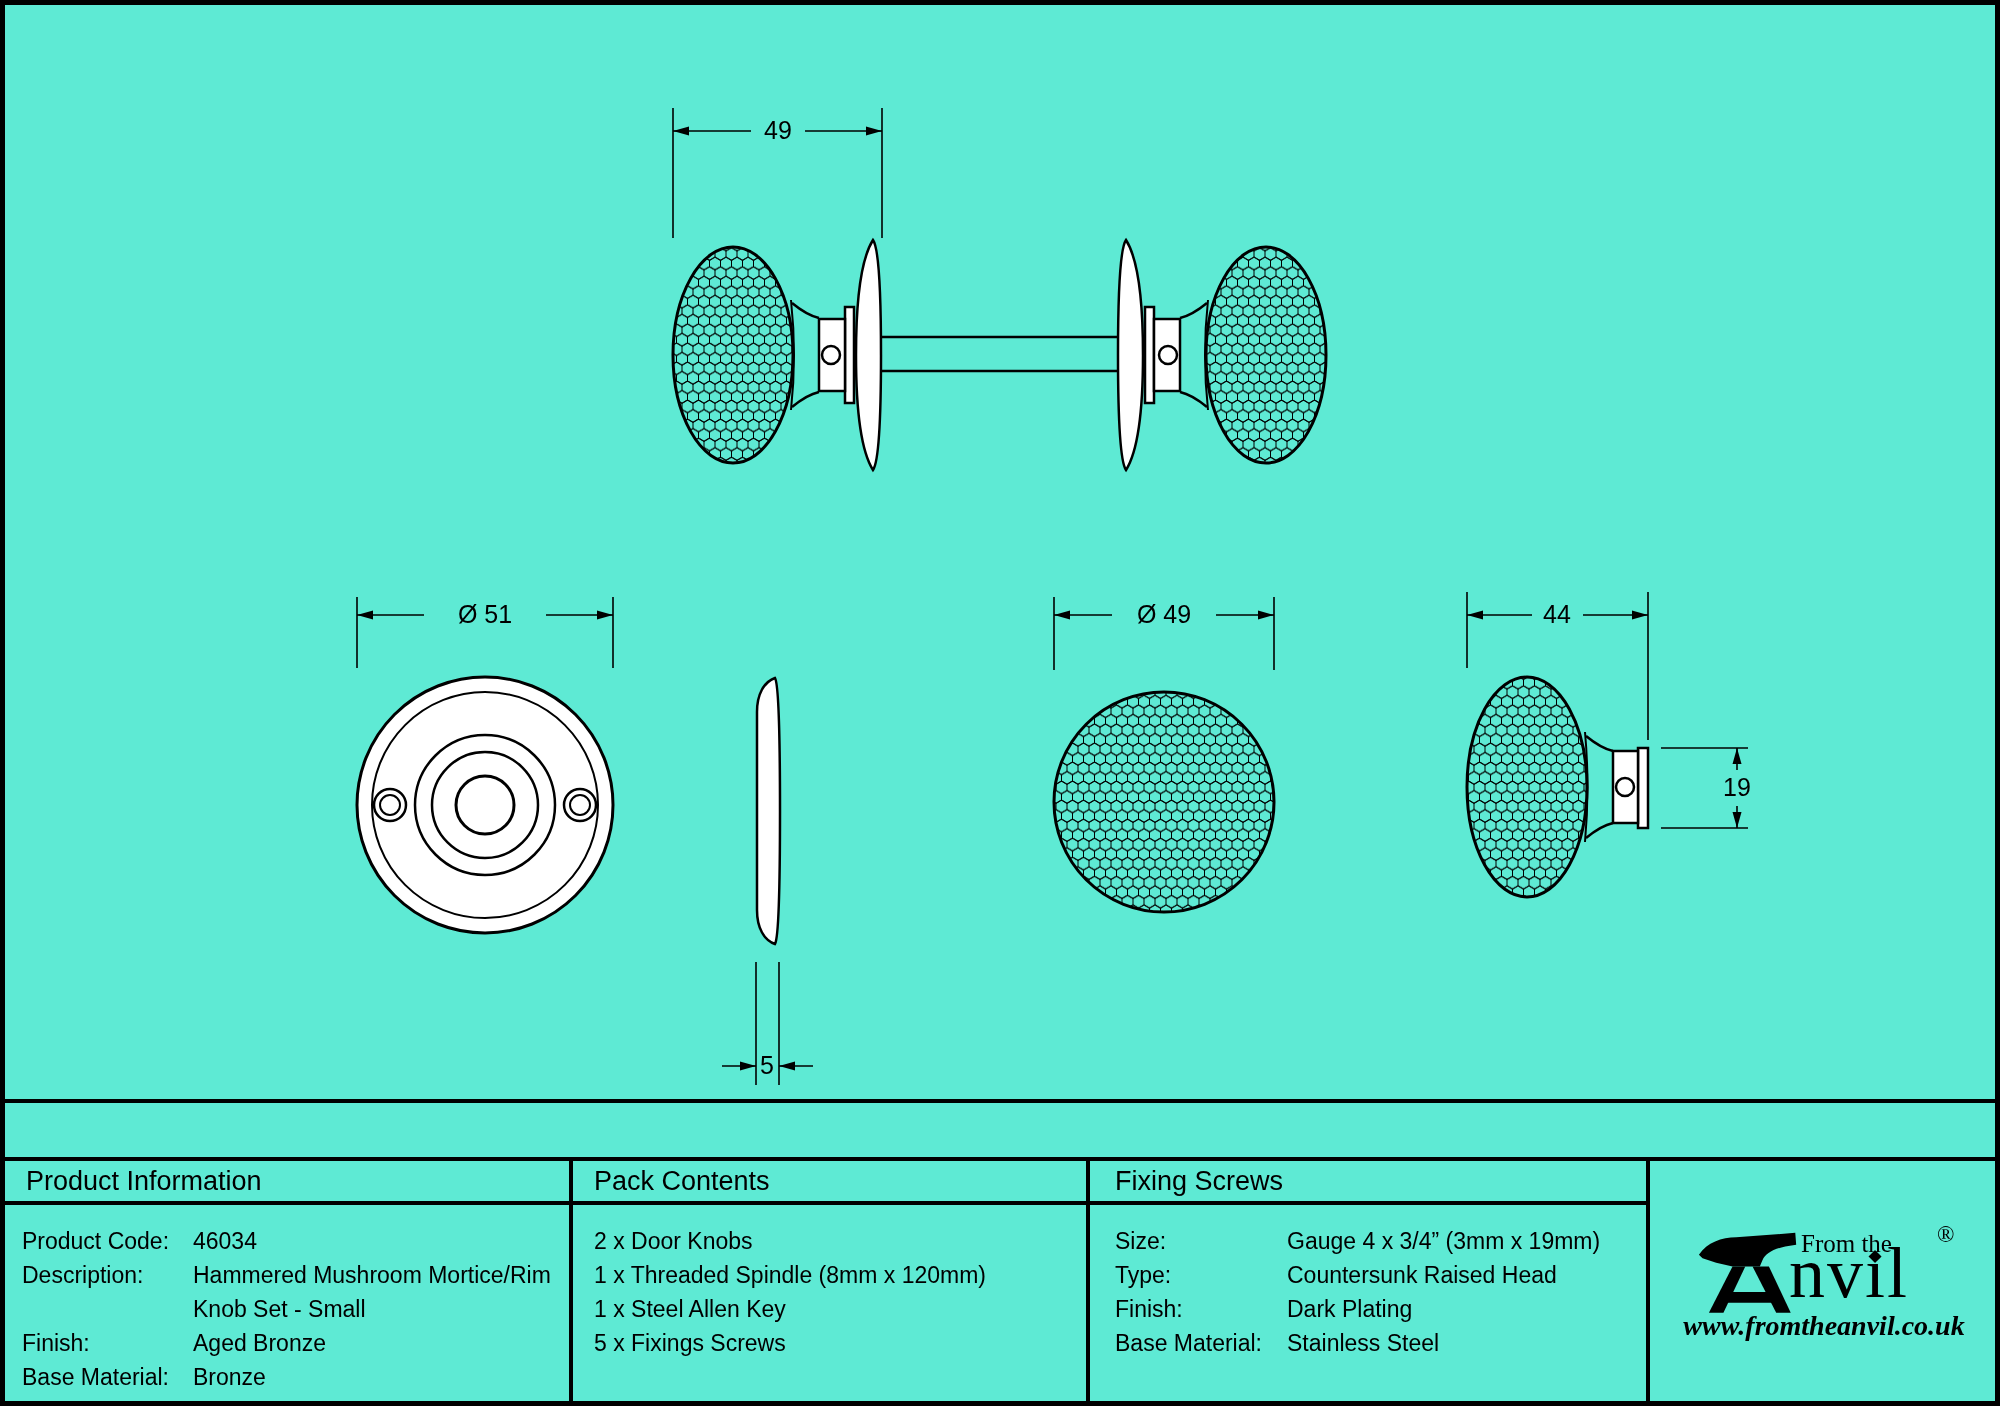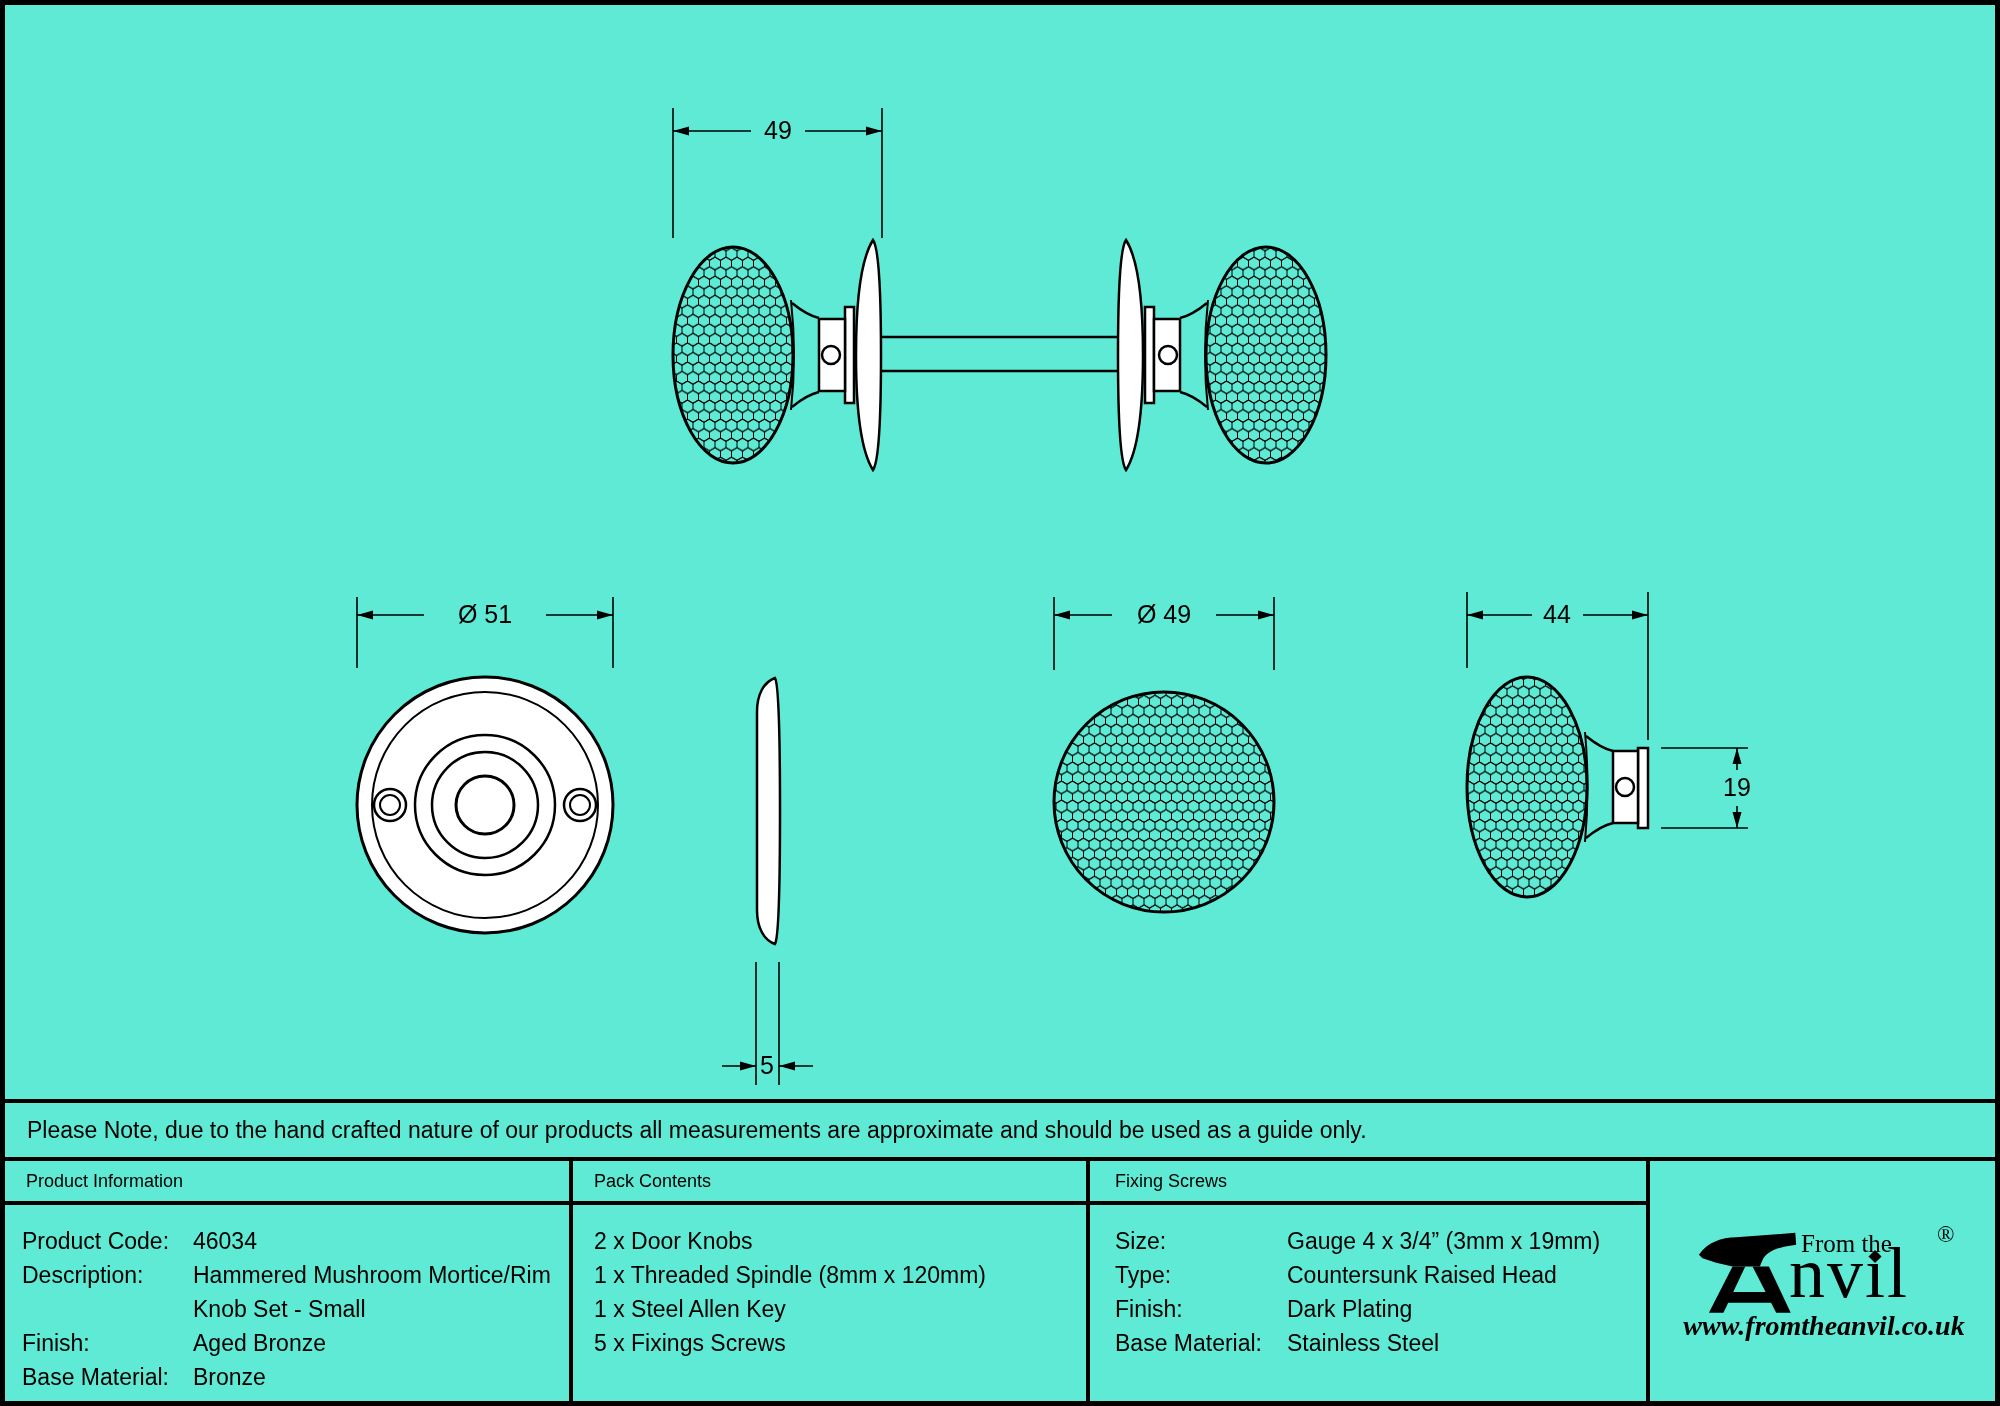--- a/index.html
+++ b/index.html
@@ -7,21 +7,21 @@
     position:relative;width:2000px;height:1406px;background:#5eead4;
     font-family:"Liberation Sans",sans-serif;color:#000;overflow:hidden;
   }
   .frame{position:absolute;inset:0;border:5px solid #000;pointer-events:none;z-index:30;}
   .hline,.vline{position:absolute;background:#000;z-index:10;}
   .drawing-svg{position:absolute;left:0;top:0;}
   .note-bar{
     position:absolute;left:5px;top:1103px;width:1990px;height:54px;
     display:flex;align-items:center;padding-left:22px;font-size:23px;box-sizing:border-box;
   }
-  .hdr{position:absolute;top:1160px;height:42px;line-height:42px;font-size:18px;}
+  .hdr{position:absolute;top:1160px;height:42px;line-height:42px;font-size:27px;}
   .cell{position:absolute;top:1224px;font-size:23px;line-height:34px;}
   .kv{display:flex;}
   .kv .k{width:171px;flex:0 0 auto;}
   .fs-col .k{width:172px;}
   .logo{position:absolute;left:1649px;top:1160px;width:346px;height:241px;}
   .anvil-svg{position:absolute;left:49px;top:66px;}
   .from-the{position:absolute;left:152px;top:70px;font-family:"Liberation Serif",serif;font-size:25px;white-space:nowrap;}
   .nvil{position:absolute;left:140px;top:80px;font-family:"Liberation Serif",serif;font-size:72px;line-height:66px;letter-spacing:2px;display:flex;}
   .nvil .iwrap{position:relative;}
   .nvil .diamond{position:absolute;top:7px;left:50%;transform:translateX(-50%);font-size:17px;line-height:17px;}
@@ -167,23 +167,20 @@
     </g>
   </svg>
 
   <div class="hline" style="left:0;top:1099px;width:2000px;height:4px;"></div>
   <div class="hline" style="left:0;top:1157px;width:2000px;height:4px;"></div>
   <div class="hline" style="left:0;top:1201px;width:1650px;height:4px;"></div>
   <div class="vline" style="left:569px;top:1157px;width:4px;height:244px;"></div>
   <div class="vline" style="left:1086px;top:1157px;width:4px;height:244px;"></div>
   <div class="vline" style="left:1646px;top:1157px;width:4px;height:244px;"></div>
 
-  <div class="note-bar">
-    <span>Please Note, due to the hand crafted nature of our products all measurements are approximate and should be used as a guide only.</span>
-  </div>
 
   <div class="hdr" style="left:26px;">Product Information</div>
   <div class="hdr" style="left:594px;">Pack Contents</div>
   <div class="hdr" style="left:1115px;">Fixing Screws</div>
 
   <div class="cell" style="left:22px;width:540px;">
     <div class="kv">
       <span class="k">Product Code:</span>
       <span class="v">46034</span>
     </div>

